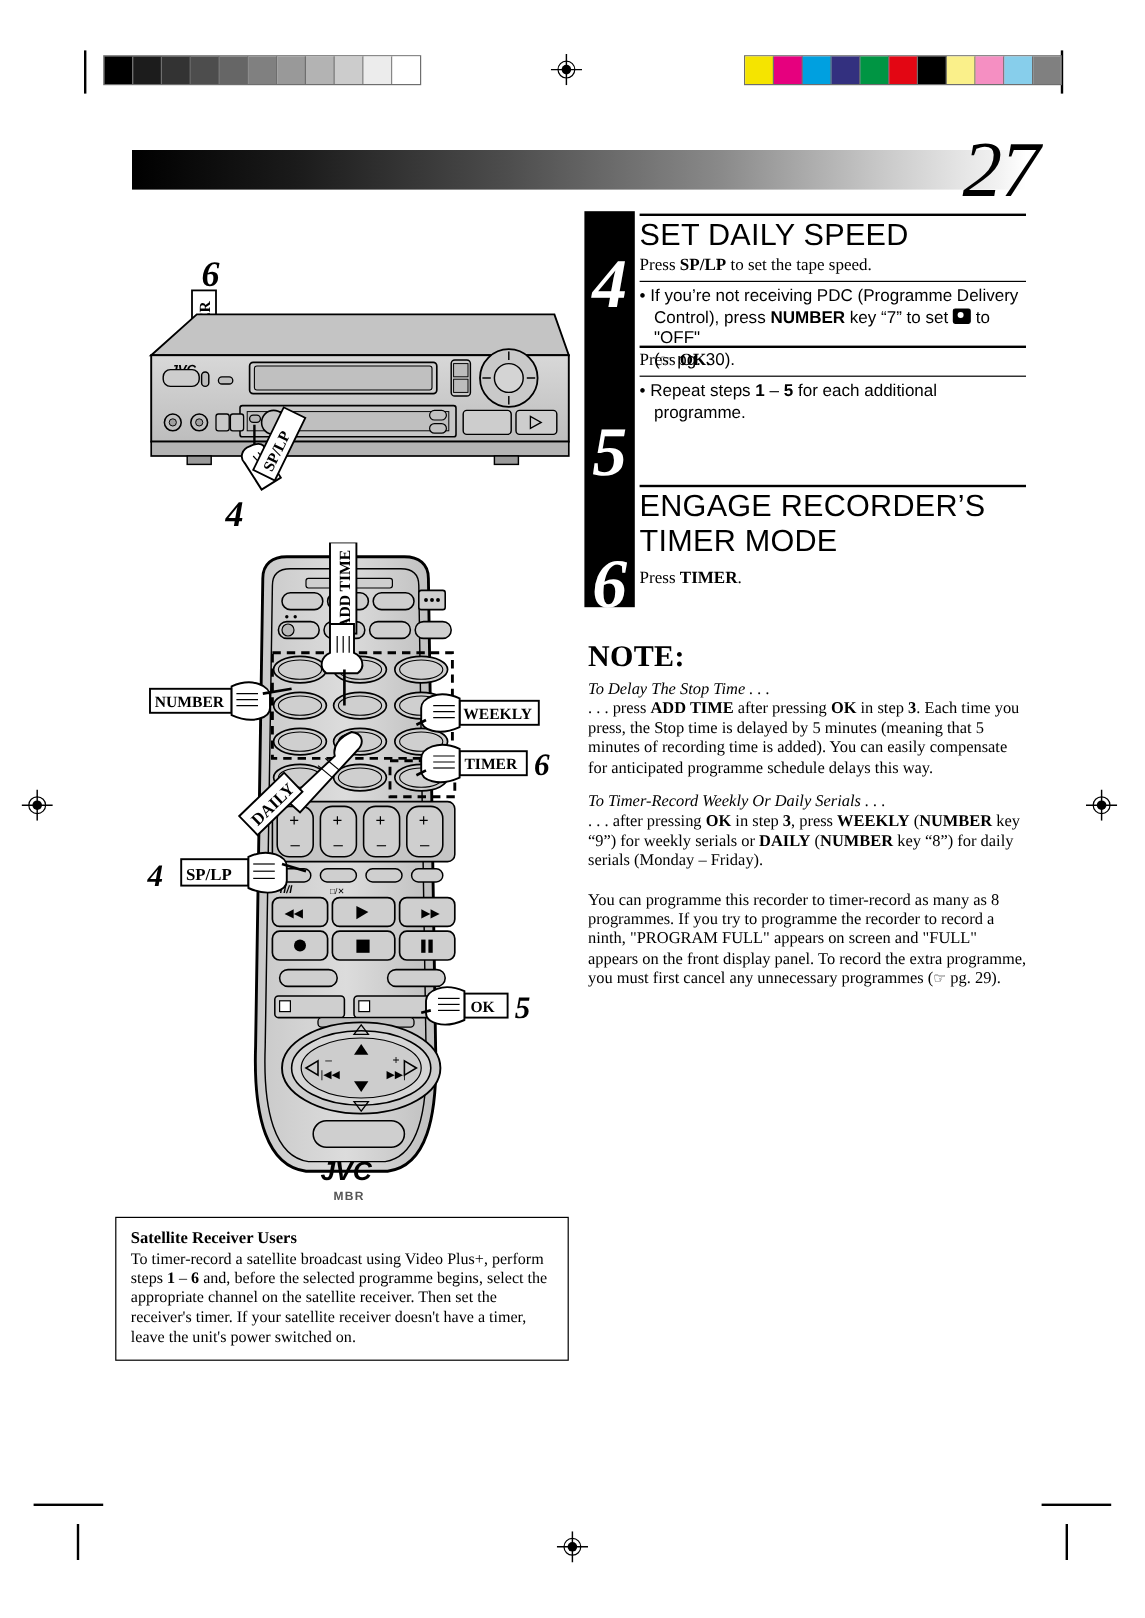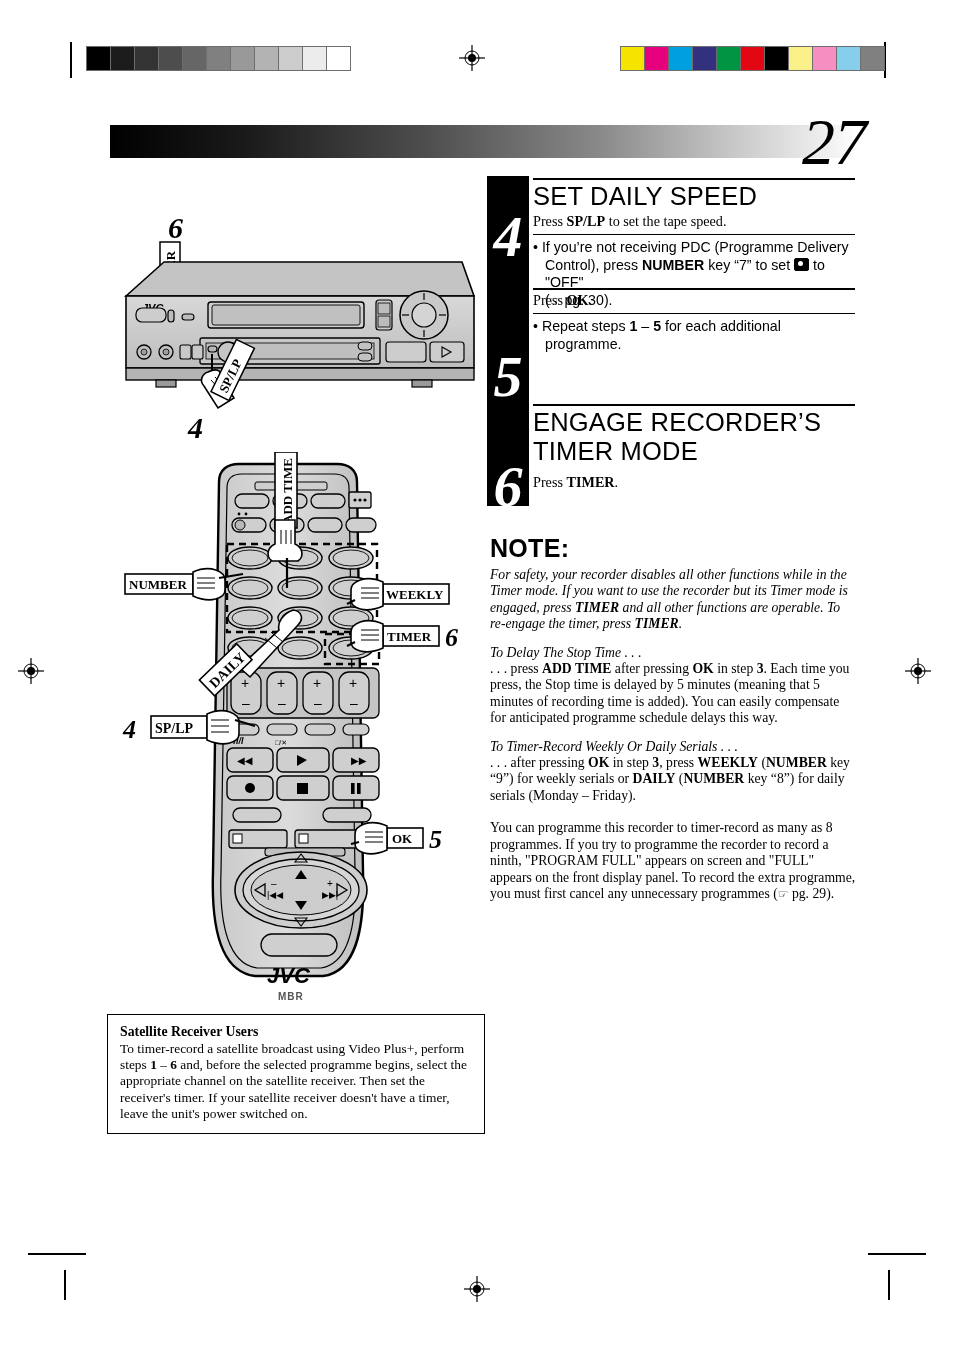--- a/index.html
+++ b/index.html
@@ -38,31 +38,31 @@
        padding-left:12px;text-indent:-12px;margin:4px 0 3px 0;}
   b{font-weight:700;}
   .pdcico{display:inline-block;width:13px;height:11px;border:1.4px solid #000;border-radius:2px;
           position:relative;vertical-align:-1px;background:#000;}
   .pdcico::after{content:"";position:absolute;left:3px;top:2px;width:5px;height:5px;
           border-radius:50%;background:#fff;}
   .hand-ptr{font-size:12px;}
 
   
   .note{position:absolute;left:490px;top:534px;width:366px;}
-  .note h2{font-family:Liberation Sans, sans-serif;font-size:25px;font-weight:700;
+  .note h2{font-family:Liberation Serif, serif;font-size:25px;font-weight:700;
            margin:0 0 4px 0;letter-spacing:.3px;}
   .note p{font-family:"Liberation Serif",serif;font-size:13.7px;line-height:16.4px;margin:0 0 12px 0;}
   .it{font-style:italic;}
 
   
   .vcrwrap{position:absolute;left:112px;top:200px;width:372px;height:252px;}
   .remwrap{position:absolute;left:115px;top:452px;width:345px;height:560px;}
 
   
-  .satbox{position:absolute;left:107px;top:1014px;width:352px;
+  .satbox{position:absolute;left:96px;top:1014px;width:352px;
           border:1.4px solid #000;padding:9px 12px 11px 12px;}
   .satbox h3{font-family:"Liberation Serif",serif;font-size:13.8px;font-weight:700;margin:0 0 1px 0;}
   .satbox p{font-family:"Liberation Serif",serif;font-size:13.4px;line-height:16.2px;margin:0;}
 
   svg{display:block;}
 </style>
 </head>
 <body>
 
 <div class="cropline" style="left:70px;top:42px;width:1.6px;height:36px;"></div>
@@ -439,23 +439,20 @@
 
 <div class="block rule-top" style="top:404px;">
   <div class="htitle">ENGAGE RECORDER’S TIMER MODE</div>
   <div class="sub" style="margin-top:8px;">
     <span>Press </span><b>TIMER</b><span>.</span>
   </div>
 </div>
 
 <div class="note">
   <h2>NOTE:</h2>
-  <p class="it">
-    For safety, your recorder disables all other functions while in the Timer mode. If you want to use the recorder but its Timer mode is engaged, press <b>TIMER</b> and all other functions are operable. To re-engage the timer, press <b>TIMER</b>.
-  </p>
   <p>
     <span class="it">To Delay The Stop Time . . .</span><br>
     . . . press <b>ADD TIME</b> after pressing <b>OK</b> in step <b>3</b>. Each time you press, the Stop time is delayed by 5 minutes (meaning that 5 minutes of recording time is added). You can easily compensate for anticipated programme schedule delays this way.
   </p>
   <p>
     <span class="it">To Timer-Record Weekly Or Daily Serials . . .</span><br>
     . . . after pressing <b>OK</b> in step <b>3</b>, press <b>WEEKLY</b> (<b>NUMBER</b> key “9”) for weekly serials or <b>DAILY</b> (<b>NUMBER</b> key “8”) for daily serials (Monday – Friday).
   </p>
   <p style="margin-top:16px;">
     You can programme this recorder to timer-record as many as 8 programmes. If you try to programme the recorder to record a ninth, "PROGRAM FULL" appears on screen and "FULL" appears on the front display panel. To record the extra programme, you must first cancel any unnecessary programmes (<span class="hand-ptr">☞</span> pg. 29).

